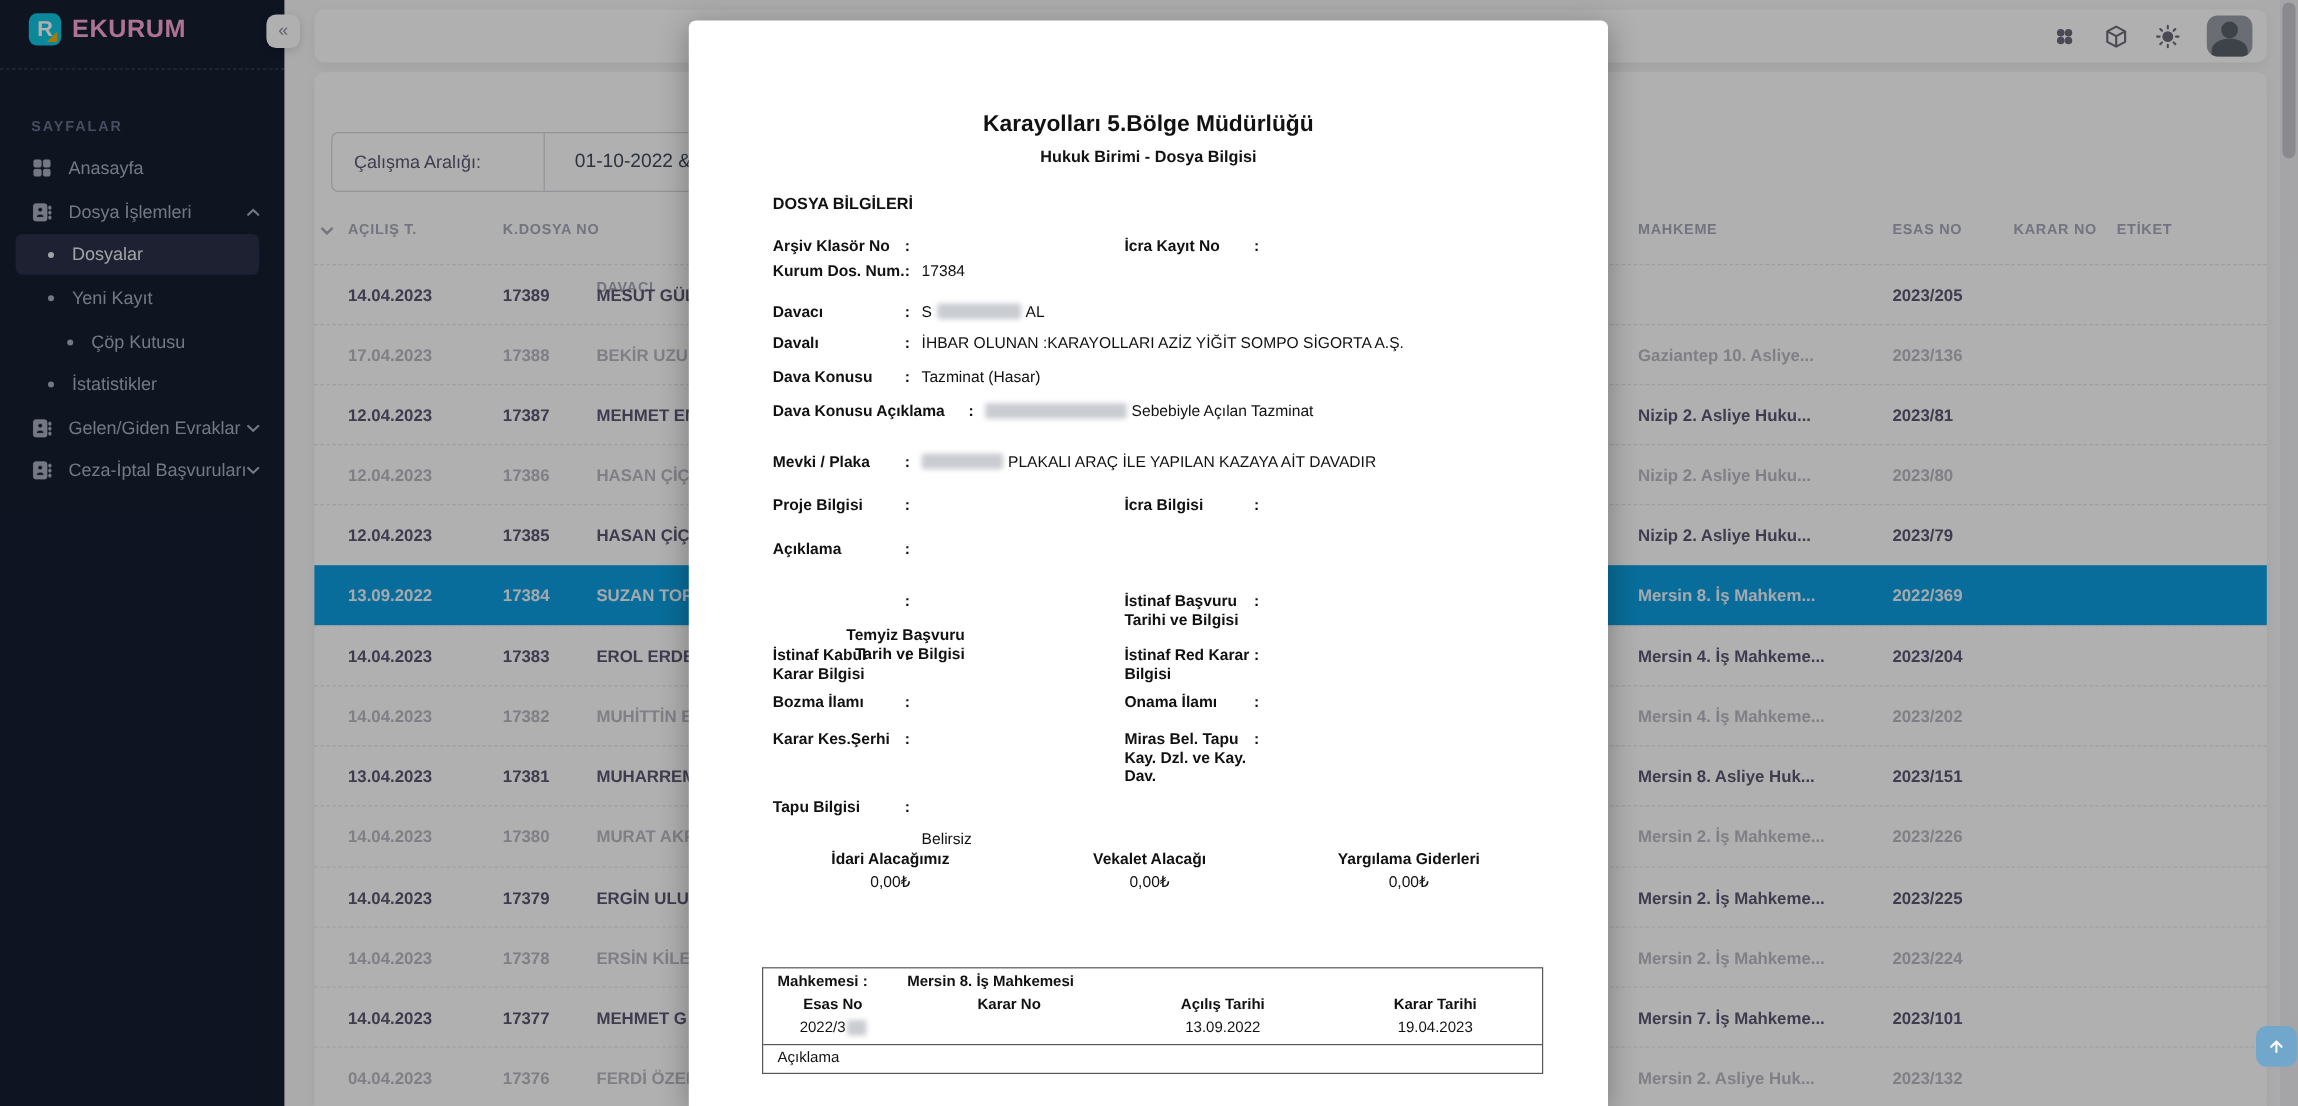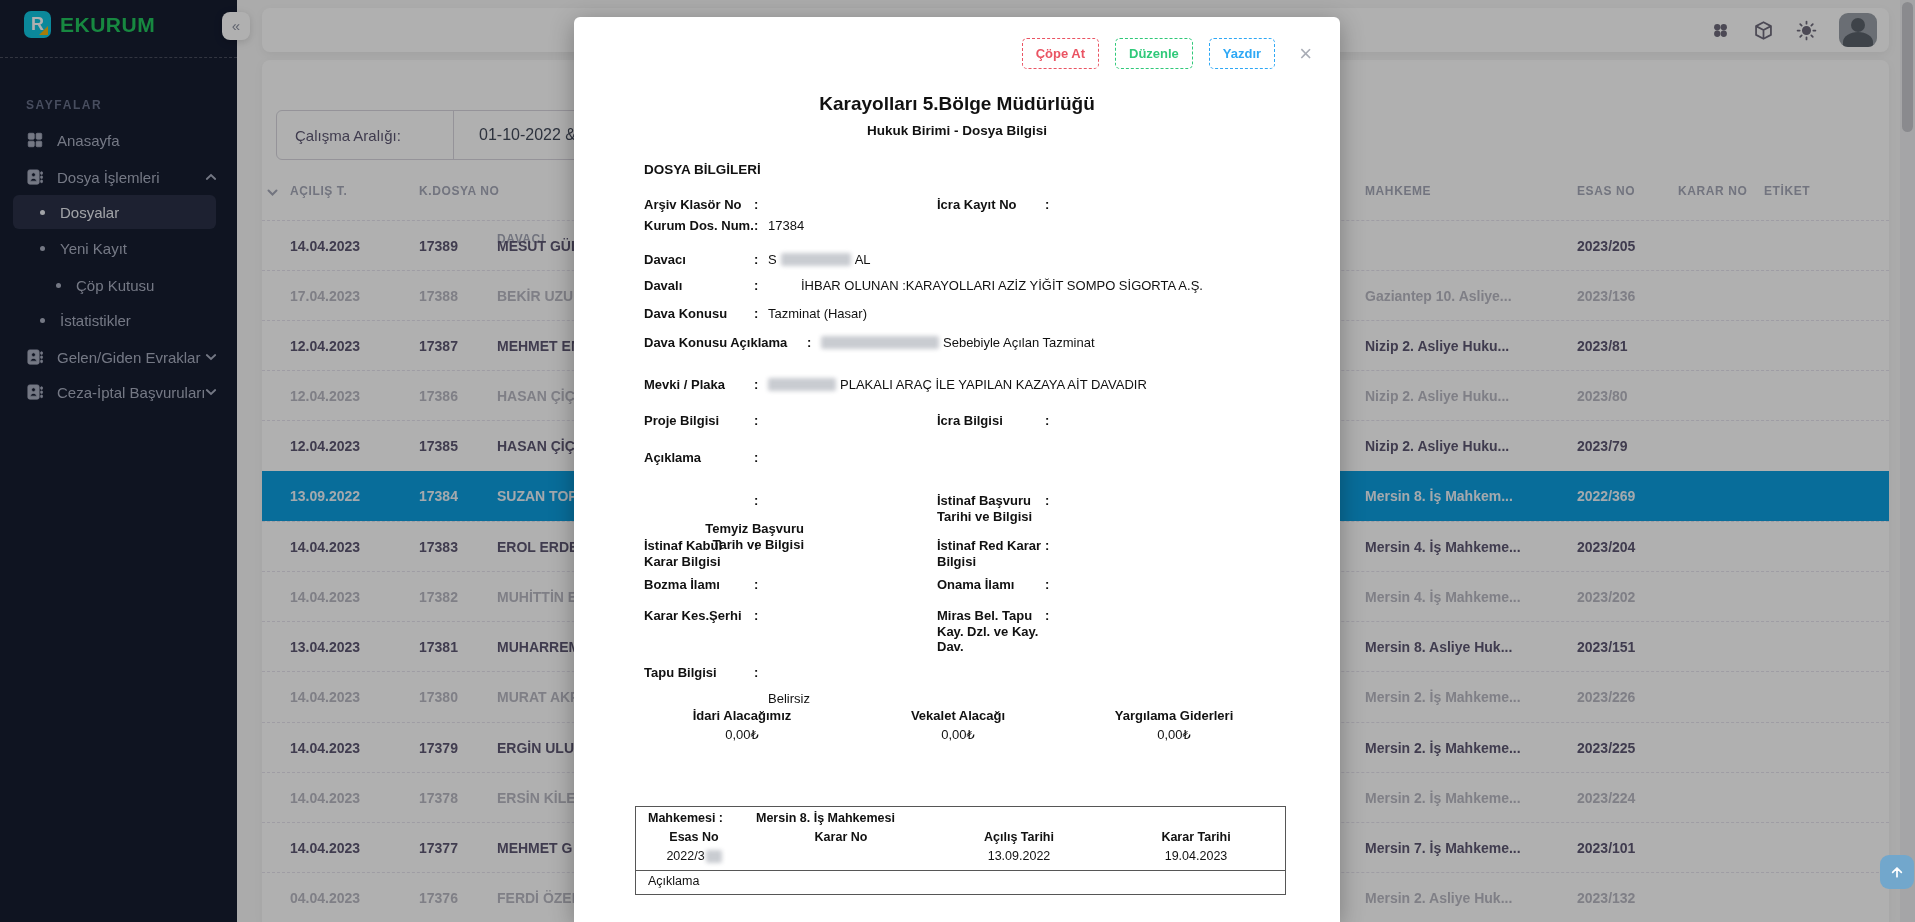--- a/index.html
+++ b/index.html
@@ -6,21 +6,21 @@
   body{width:1915px;height:922px;position:relative;overflow:hidden;background:#f8f8f8;
        font-family:"Liberation Sans",sans-serif;-webkit-font-smoothing:antialiased}
 
   
   .sidebar{position:absolute;left:0;top:0;width:237px;height:922px;background:#161d31;z-index:10}
   .logo-row{position:absolute;left:24px;top:11px;display:flex;align-items:center;gap:9px}
   .logo-badge{width:27px;height:27px;border-radius:7px;background:#10c6e0;position:relative;
               color:#fff;font-weight:800;font-size:18px;display:flex;align-items:center;justify-content:center}
   .logo-badge::after{content:"";position:absolute;right:3px;bottom:3px;width:9px;height:9px;
               background:#f0b40f;clip-path:polygon(100% 0,100% 100%,0 100%)}
-  .logo-text{color:#22c55e;font-size:21px;font-weight:800;letter-spacing:.5px}
+  .logo-text{color:#f9a8d4;font-size:21px;font-weight:800;letter-spacing:.5px}
   .collapse-btn{position:absolute;left:222px;top:12px;width:28px;height:28px;background:#fff;border:none;
               border-radius:8px;color:#8a90a0;font-size:15px;line-height:26px;text-align:center;z-index:12;
               box-shadow:0 2px 8px rgba(0,0,0,.15);cursor:pointer;padding:0}
   .sidebar-divider{position:absolute;left:0;top:57px;width:237px;border-top:1px dashed rgba(255,255,255,.22)}
   .section-label{position:absolute;left:26px;top:98px;color:#687089;font-size:12px;font-weight:700;letter-spacing:1.6px}
   .nav-item{position:absolute;left:0;width:237px;height:34px;display:flex;align-items:center;
             color:#a9afc0;font-size:15px;cursor:pointer}
   .nav-item svg{stroke:#a9afc0}
   .nav-item .ic{margin-left:26px;margin-right:13px;display:flex}
   .nav-item .chev{position:absolute;right:20px;display:flex}
@@ -329,26 +329,20 @@
     </div>
 </section>
 
 <div class="scrollbar">
   <div class="scroll-thumb"></div>
 </div>
 
 <div class="overlay"></div>
 
 <div class="modal">
-  <div class="modal-actions">
-    <button class="mbtn danger">Çöpe At</button>
-    <button class="mbtn success">Düzenle</button>
-    <button class="mbtn info">Yazdır</button>
-    <button class="modal-close">×</button>
-  </div>
   <div class="m-title">Karayolları 5.Bölge Müdürlüğü</div>
   <div class="m-sub">Hukuk Birimi - Dosya Bilgisi</div>
   <div class="m-section">DOSYA BİLGİLERİ</div>
   <div id="fields">
       <div class="fl lab" style="left: 70px; top: 180px;">Arşiv Klasör No</div>
       <div class="fl lab" style="left: 180px; top: 180px; width: 10px;">:</div>
       <div class="fl val" style="left: 194px; top: 180px;"></div>
       <div class="fl lab" style="left: 363px; top: 180px;">İcra Kayıt No</div>
       <div class="fl lab" style="left: 471px; top: 180px; width: 10px;">:</div>
       <div class="fl val" style="left: 485px; top: 180px;"></div>
@@ -357,21 +351,21 @@
       <div class="fl val" style="left: 194px; top: 201px;">17384</div>
       <div class="fl lab" style="left: 70px; top: 235px;">Davacı</div>
       <div class="fl lab" style="left: 180px; top: 235px; width: 10px;">:</div>
       <div class="fl val" style="left: 194px; top: 235px;">
         <span>S</span>
         <span class="blur" style="width: 70px;"></span>
         <span>AL</span>
       </div>
       <div class="fl lab" style="left: 70px; top: 261px;">Davalı</div>
       <div class="fl lab" style="left: 180px; top: 261px; width: 10px;">:</div>
-      <div class="fl val" style="left: 194px; top: 261px; margin-left: 33px;">İHBAR OLUNAN :KARAYOLLARI AZİZ YİĞİT SOMPO SİGORTA A.Ş.</div>
+      <div class="fl val" style="left: 194px; top: 261px;">İHBAR OLUNAN :KARAYOLLARI AZİZ YİĞİT SOMPO SİGORTA A.Ş.</div>
       <div class="fl lab" style="left: 70px; top: 289px;">Dava Konusu</div>
       <div class="fl lab" style="left: 180px; top: 289px; width: 10px;">:</div>
       <div class="fl val" style="left: 194px; top: 289px;">Tazminat (Hasar)</div>
       <div class="fl lab" style="left: 70px; top: 318px;">Dava Konusu Açıklama</div>
       <div class="fl lab" style="left: 233px; top: 318px; width: 10px;">:</div>
       <div class="fl val" style="left: 247px; top: 318px;">
         <span class="blur" style="width: 118px;"></span>
         <span>Sebebiyle Açılan Tazminat</span>
       </div>
       <div class="fl lab" style="left: 70px; top: 360px;">Mevki / Plaka</div>

